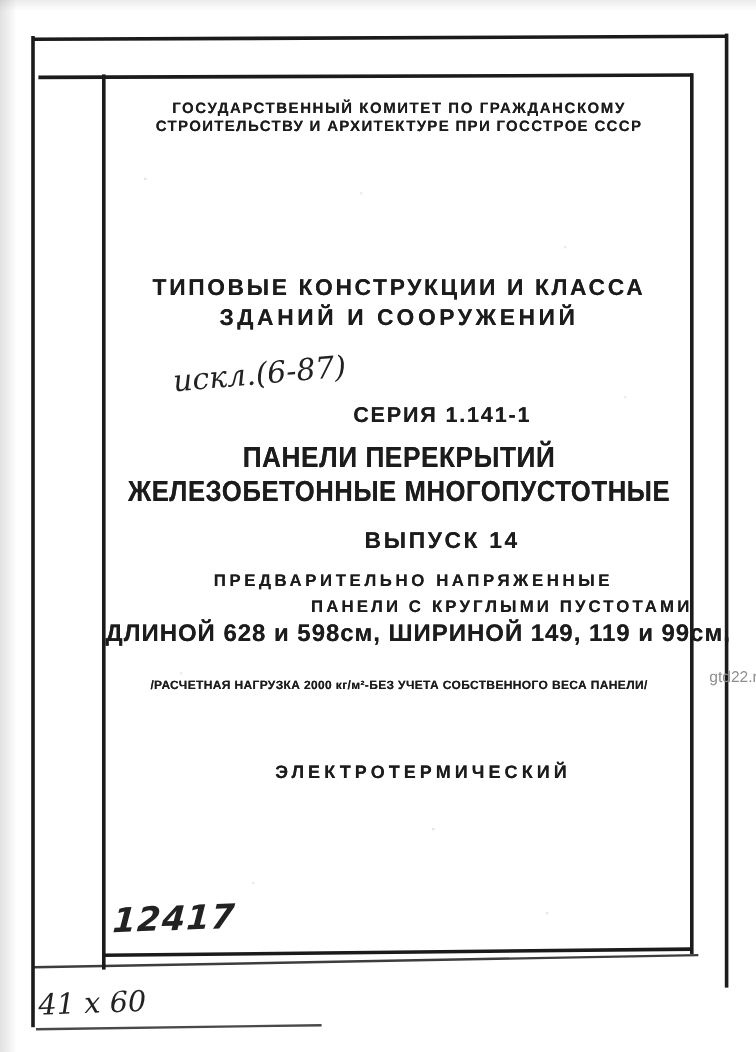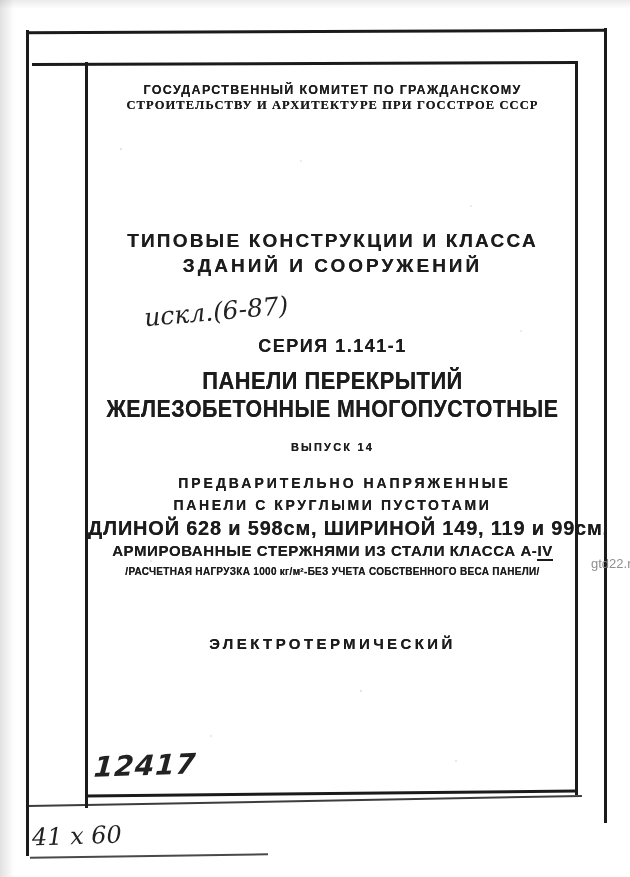--- a/index.html
+++ b/index.html
@@ -25,35 +25,35 @@
   .inner-bottom{left:86px;top:792px;width:490px;height:2.6px;transform:rotate(-.6deg);}
   .sub-bottom{left:28px;top:800px;width:554px;height:1.8px;transform:rotate(-1.05deg);opacity:.85;}
   .size-underline{left:30px;top:855px;width:238px;height:1.6px;transform:rotate(-.8deg);opacity:.8;}
   
   .c{
     position:absolute;left:88px;width:489px;text-align:center;
     font-weight:700;white-space:nowrap;
     text-shadow:0 0 .5px rgba(10,10,10,.8);
   }
   .org1{top:83px;font-size:12.5px;letter-spacing:1.3px;}
-  .org2{top:98px;font-size:12.5px;letter-spacing:1.1px;font-family:Liberation Serif, serif;}
+  .org2{top:98px;font-size:12.5px;letter-spacing:1.1px;}
   .title1{top:230px;font-size:19px;letter-spacing:2.2px;}
   .title2{top:255px;font-size:19px;letter-spacing:3px;}
-  .seriya{top:336px;font-size:18px;letter-spacing:1.5px;}
+  .seriya{top:336px;font-size:18px;letter-spacing:1.5px;margin-left:36px;}
   .subj1{top:368px;font-size:23px;letter-spacing:.5px;transform:scale(.95,1.05);}
   .subj2{top:396px;font-size:23px;letter-spacing:.5px;transform:scale(.93,1.05);}
-  .vypusk{top:441px;font-size:11px;letter-spacing:2.2px;}
+  .vypusk{top:441px;font-size:19px;letter-spacing:2.2px;margin-left:36px;}
   .desc1{top:475px;font-size:14px;letter-spacing:3px;margin-left:12px;}
-  .desc2{top:497px;font-size:14px;letter-spacing:2.6px;}
+  .desc2{top:497px;font-size:14px;letter-spacing:2.6px;text-align:right;}
   .dims{top:517px;font-size:20px;letter-spacing:.8px;}
   .rebar{top:542px;font-size:15px;letter-spacing:.6px;}
   .rebar .uline{border-bottom:2px solid #1b1b1b;padding-bottom:0px;}
   .loadnote{top:566px;font-size:10px;letter-spacing:.3px;}
   .meth1{top:613px;font-size:15px;letter-spacing:3.4px;}
-  .meth2{top:635px;font-size:15px;letter-spacing:3.4px;}
+  .meth2{top:635px;font-size:15px;letter-spacing:3.4px;padding-left:20px;}
   
   .hw{
     position:absolute;font-family:"DejaVu Serif",serif;font-style:italic;
     color:#222;white-space:nowrap;
   }
   .hw-note{left:144px;top:297px;font-size:25px;transform:rotate(-5deg);}
   .stamp{left:94px;top:749px;font-size:28px;font-weight:600;
     font-family:"DejaVu Sans",sans-serif;font-style:italic;
     transform:rotate(-2deg) skewX(-6deg);letter-spacing:1px;}
   .sizenote{left:32px;top:822px;font-size:24px;transform:rotate(-2deg);}
@@ -100,22 +100,21 @@
   <div class="c seriya">СЕРИЯ 1.141-1</div>
 
   <div class="c subj1">ПАНЕЛИ ПЕРЕКРЫТИЙ</div>
   <div class="c subj2">ЖЕЛЕЗОБЕТОННЫЕ МНОГОПУСТОТНЫЕ</div>
 
   <div class="c vypusk">ВЫПУСК 14</div>
 
   <div class="c desc1">ПРЕДВАРИТЕЛЬНО НАПРЯЖЕННЫЕ</div>
   <div class="c desc2">ПАНЕЛИ С КРУГЛЫМИ ПУСТОТАМИ</div>
   <div class="c dims">ДЛИНОЙ 628 и 598см, ШИРИНОЙ 149, 119 и 99см,</div>
-  <div class="c rebar"><span>АРМИРОВАННЫЕ СТЕРЖНЯМИ ИЗ СТАЛИ КЛАССА А-</span><span class="uline">IV</span></div>
-  <div class="c loadnote">/РАСЧЕТНАЯ НАГРУЗКА 1000 кг/м²-БЕЗ УЧЕТА СОБСТВЕННОГО ВЕСА ПАНЕЛИ/</div>
+  <div class="c loadnote">/РАСЧЕТНАЯ НАГРУЗКА 2000 кг/м²-БЕЗ УЧЕТА СОБСТВЕННОГО ВЕСА ПАНЕЛИ/</div>
 
   <div class="c meth2">ЭЛЕКТРОТЕРМИЧЕСКИЙ</div>
 
   <div class="hw stamp">12417</div>
   <div class="hw sizenote">41 х 60</div>
 
   <div class="watermark">gtd22.ru</div>
 
 </div>
 

